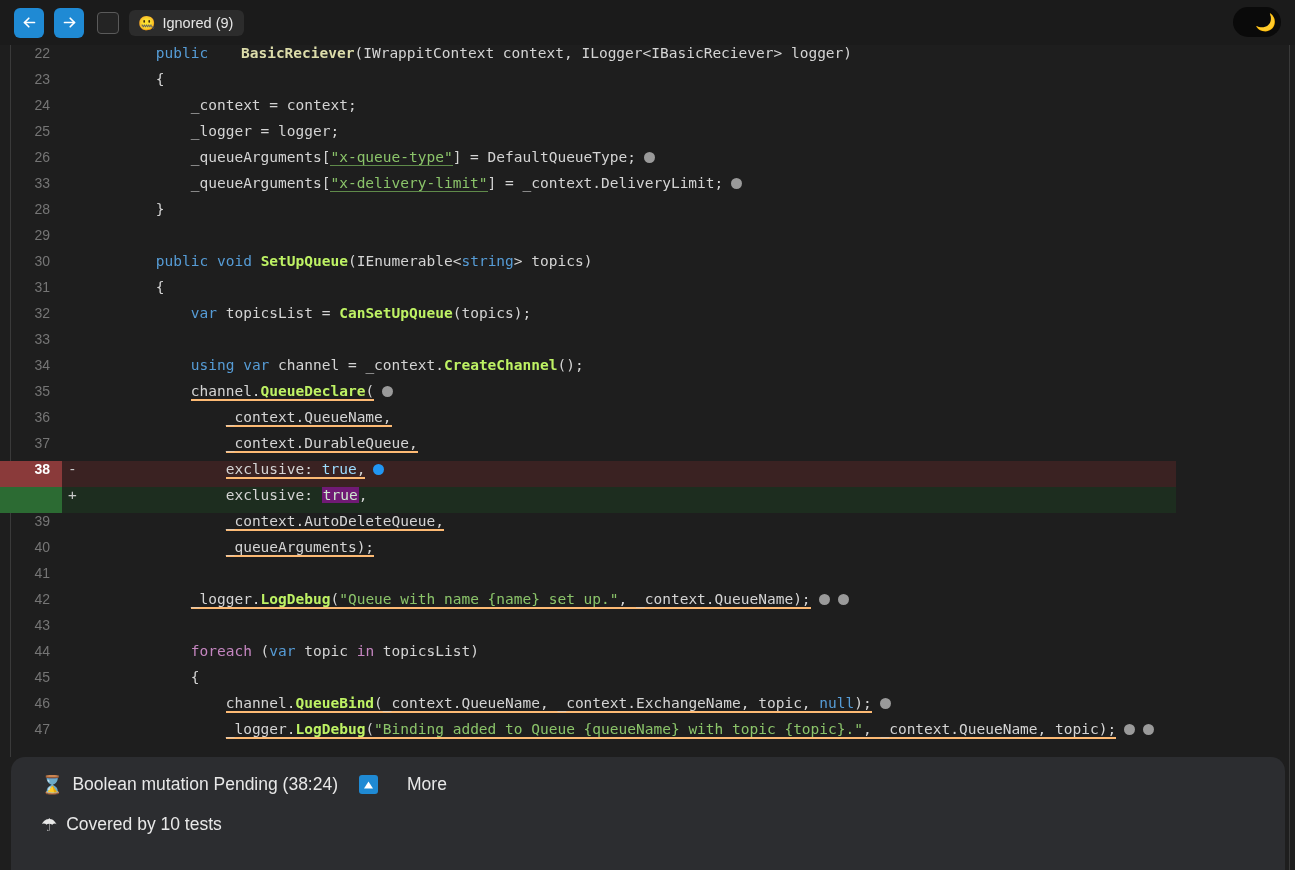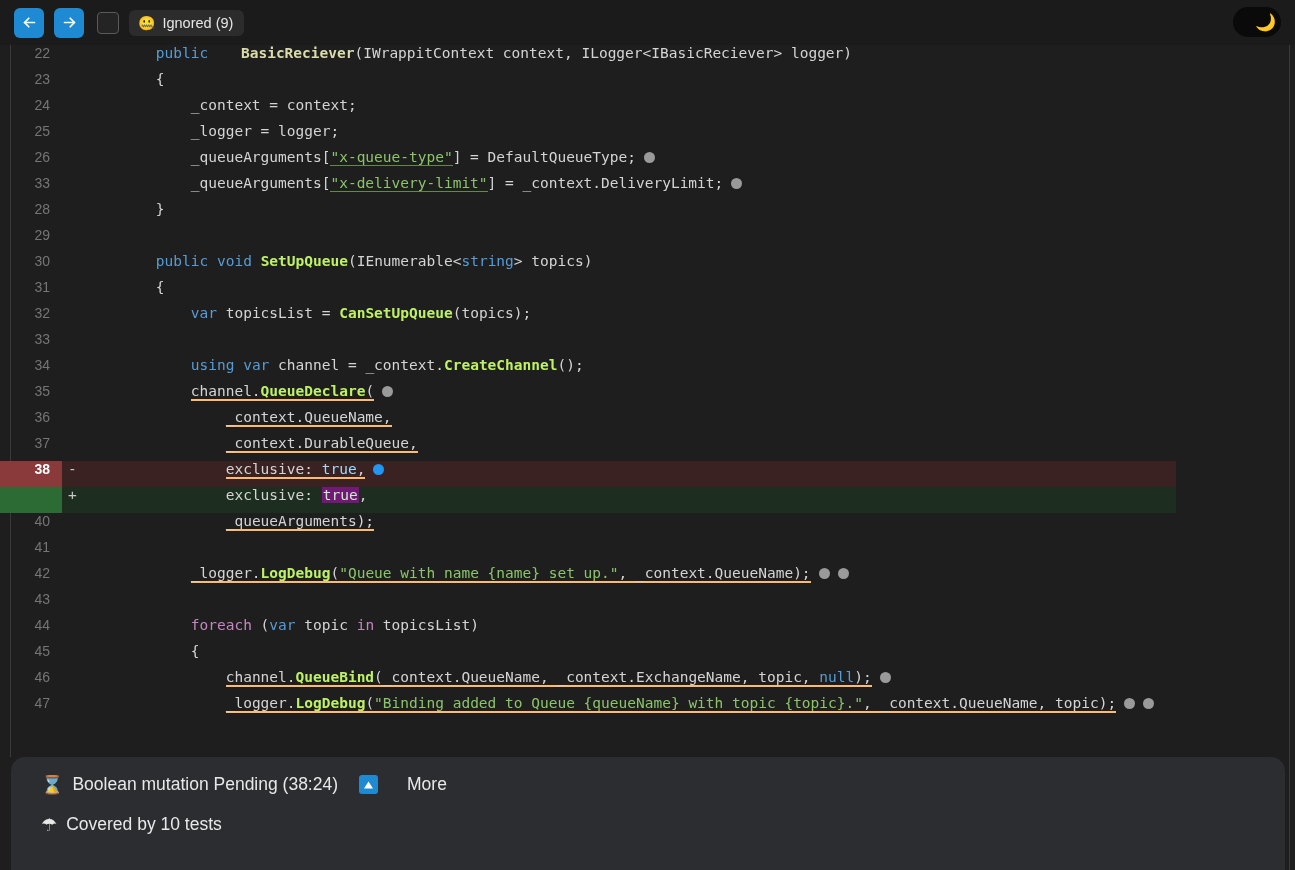--- a/index.html
+++ b/index.html
@@ -172,20 +172,21 @@
         <div class="row"><span class="ln">30</span><span class="sign"></span><span class="code">        <span class="kw">public</span> <span class="kw">void</span> <span class="fn">SetUpQueue</span>(IEnumerable&lt;<span class="kw">string</span>&gt; topics)</span></div>
         <div class="row"><span class="ln">31</span><span class="sign"></span><span class="code">        {</span></div>
         <div class="row"><span class="ln">32</span><span class="sign"></span><span class="code">            <span class="kw">var</span> topicsList = <span class="fn">CanSetUpQueue</span>(topics);</span></div>
         <div class="row"><span class="ln">33</span><span class="sign"></span><span class="code"></span></div>
         <div class="row"><span class="ln">34</span><span class="sign"></span><span class="code">            <span class="kw">using</span> <span class="kw">var</span> channel = _context.<span class="fn">CreateChannel</span>();</span></div>
         <div class="row"><span class="ln">35</span><span class="sign"></span><span class="code">            <span class="u">channel.<span class="fn">QueueDeclare</span>(</span><span class="dot"></span></span></div>
         <div class="row"><span class="ln">36</span><span class="sign"></span><span class="code">                <span class="u">_context.QueueName,</span></span></div>
         <div class="row"><span class="ln">37</span><span class="sign"></span><span class="code">                <span class="u">_context.DurableQueue,</span></span></div>
         <div class="row del"><span class="ln">38</span><span class="sign">-</span><span class="code">                <span class="u">exclusive: <span class="blue">true</span>,</span><span class="dot blue-dot"></span></span></div>
         <div class="row add"><span class="ln"></span><span class="sign">+</span><span class="code">                exclusive: <span class="hl-true">true</span>,</span></div>
+        <div class="row"><span class="ln">39</span><span class="sign"></span><span class="code">                <span class="u">_context.AutoDeleteQueue,</span></span></div>
         <div class="row"><span class="ln">40</span><span class="sign"></span><span class="code">                <span class="u">_queueArguments);</span></span></div>
         <div class="row"><span class="ln">41</span><span class="sign"></span><span class="code"></span></div>
         <div class="row"><span class="ln">42</span><span class="sign"></span><span class="code">            <span class="u">_logger.<span class="fn">LogDebug</span>(<span class="strg">"Queue with name {name} set up."</span>, _context.QueueName);</span><span class="dot"></span><span class="dot"></span></span></div>
         <div class="row"><span class="ln">43</span><span class="sign"></span><span class="code"></span></div>
         <div class="row"><span class="ln">44</span><span class="sign"></span><span class="code">            <span class="kw2">foreach</span> (<span class="kw">var</span> topic <span class="kw2">in</span> topicsList)</span></div>
         <div class="row"><span class="ln">45</span><span class="sign"></span><span class="code">            {</span></div>
         <div class="row"><span class="ln">46</span><span class="sign"></span><span class="code">                <span class="u">channel.<span class="fn">QueueBind</span>(_context.QueueName, _context.ExchangeName, topic, <span class="kw">null</span>);</span><span class="dot"></span></span></div>
         <div class="row"><span class="ln">47</span><span class="sign"></span><span class="code">                <span class="u">_logger.<span class="fn">LogDebug</span>(<span class="strg">"Binding added to Queue {queueName} with topic {topic}."</span>, _context.QueueName, topic);</span><span class="dot"></span><span class="dot"></span></span></div>
       </div>
   </div>

